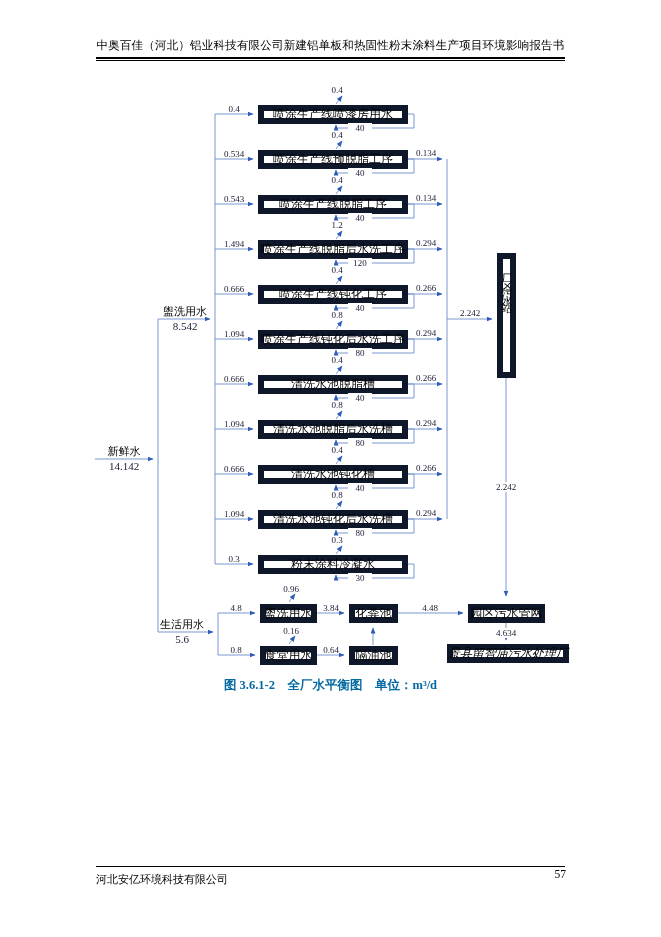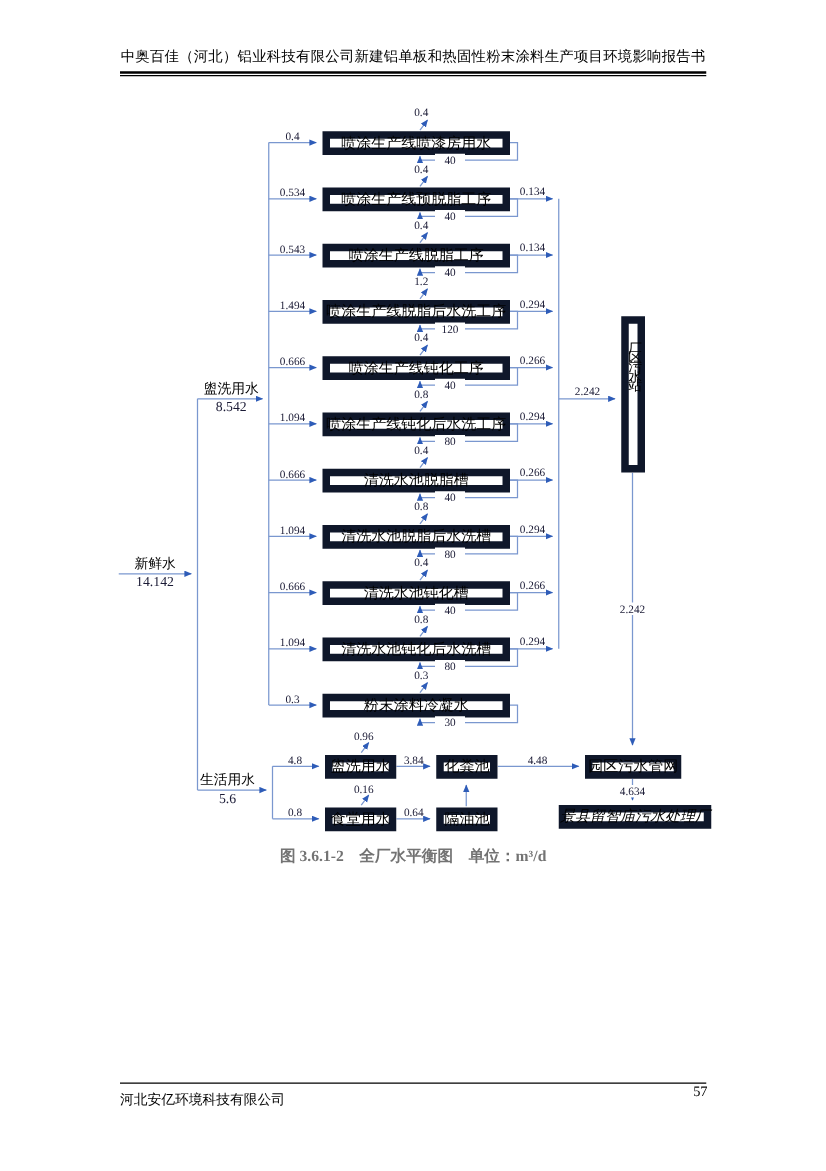--- a/index.html
+++ b/index.html
@@ -4,21 +4,21 @@
 <style>
   html,body{margin:0;padding:0;background:#fff;}
   .page{position:relative;width:589px;height:937px;background:#fff;overflow:hidden;
         font-family:"Liberation Serif","DejaVu Serif",serif;color:#111;}
   .abs{position:absolute;}
   .hdr{left:88px;top:38px;width:485px;text-align:center;font-size:11.5px;letter-spacing:.2px;color:#000;}
   .hdr-rule{left:96px;top:57px;width:469px;height:1px;border-top:2px solid #000;border-bottom:1px solid #000;}
   .ftr-rule{left:96px;top:866px;width:469px;border-top:1px solid #000;}
   .ftr-co{left:96px;top:872px;font-size:11px;color:#000;}
   .ftr-pg{left:538px;top:868px;width:28px;text-align:right;font-size:11.5px;color:#000;}
-  .caption{left:0;top:677px;width:661px;text-align:center;font-weight:bold;font-size:12.5px;color:#737373;}
+  .caption{left:0;top:677px;width:661px;text-align:center;font-weight:bold;font-size:12.5px;color:#0369a1;}
   svg.wires{left:0;top:0;width:661px;height:937px;pointer-events:none;}
   .pbox{background:#fff;border:6px solid #0f172a;display:flex;align-items:center;justify-content:center;
         font-size:12px;color:#000;box-sizing:border-box;white-space:nowrap;z-index:2;}
   .num{font-size:9px;line-height:10px;text-align:center;color:#1a1a35;z-index:3;white-space:nowrap;}
   .numbg{background:#fff;}
   .cnlbl{font-size:11px;line-height:12px;text-align:center;color:#000;z-index:3;white-space:nowrap;}
   .vbox{writing-mode:vertical-rl;letter-spacing:7px;font-size:11px;padding-top:6px;
         justify-content:flex-start;}
 </style>
 </head>

